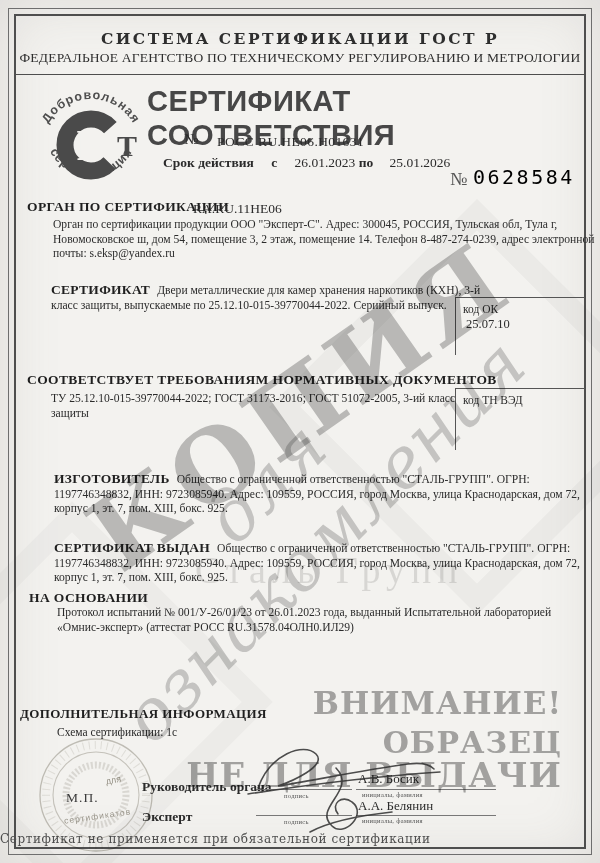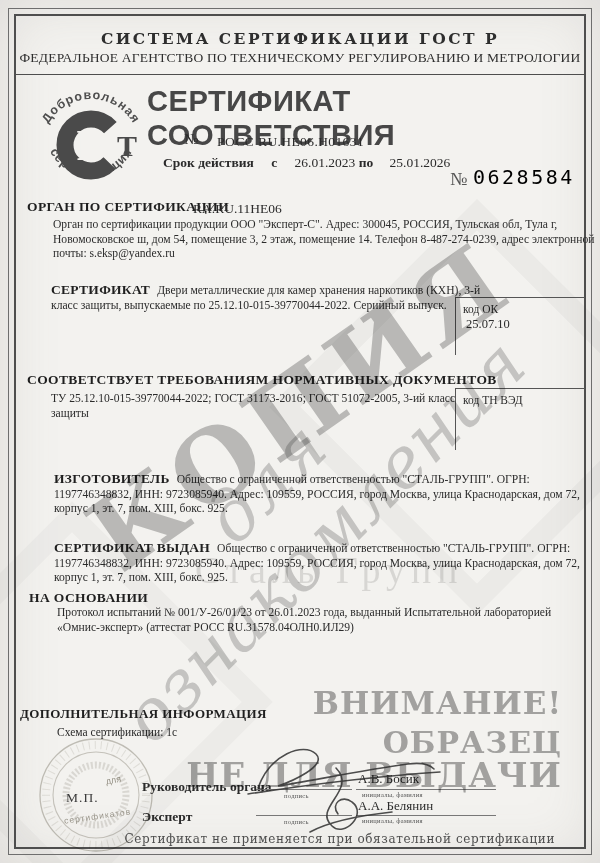--- a/index.html
+++ b/index.html
@@ -65,21 +65,21 @@
   .nline2{left:356px;top:815px;width:140px;}
   .sig-name{font-size:13px;z-index:2;}
   .name1{left:358px;top:771px;}
   .name2{left:358px;top:798px;}
   .sig-caption{font-size:6.5px;color:#555;letter-spacing:.3px;z-index:2;}
   .cap-s1{left:284px;top:792px;}
   .cap-n1{left:362px;top:791px;}
   .cap-s2{left:284px;top:818px;}
   .cap-n2{left:362px;top:817px;}
   .mp-label{left:66px;top:790px;font-size:13.5px;letter-spacing:1px;color:#3a3a3a;z-index:3;}
-  .footer-note{left:0;right:45px;top:832px;text-align:right;font-family:"DejaVu Serif",serif;
+  .footer-note{left:0;right:45px;top:832px;text-align:left;font-family:"DejaVu Serif",serif;
                font-size:12px;letter-spacing:.6px;color:#4d4d4d;z-index:2;}
   
   .wm{mix-blend-mode:multiply;pointer-events:none;}
   .wm-copy{left:60px;top:352px;width:450px;height:130px;line-height:130px;text-align:center;
            font-family:"DejaVu Serif",serif;font-weight:bold;font-size:100px;letter-spacing:6px;
            color:rgba(110,110,110,.42);transform:rotate(-35deg);z-index:3;}
   .wm-script{left:5px;top:430px;width:580px;text-align:center;font-family:"DejaVu Serif",serif;
              font-style:italic;font-size:70px;color:rgba(120,120,120,.36);transform:rotate(-45deg);z-index:3;}
   .wm-company{left:195px;top:548px;font-size:38px;letter-spacing:6px;color:rgba(150,150,150,.28);z-index:2;}
   .wm-attention{right:38px;top:688px;text-align:right;font-family:"DejaVu Serif",serif;font-weight:bold;

